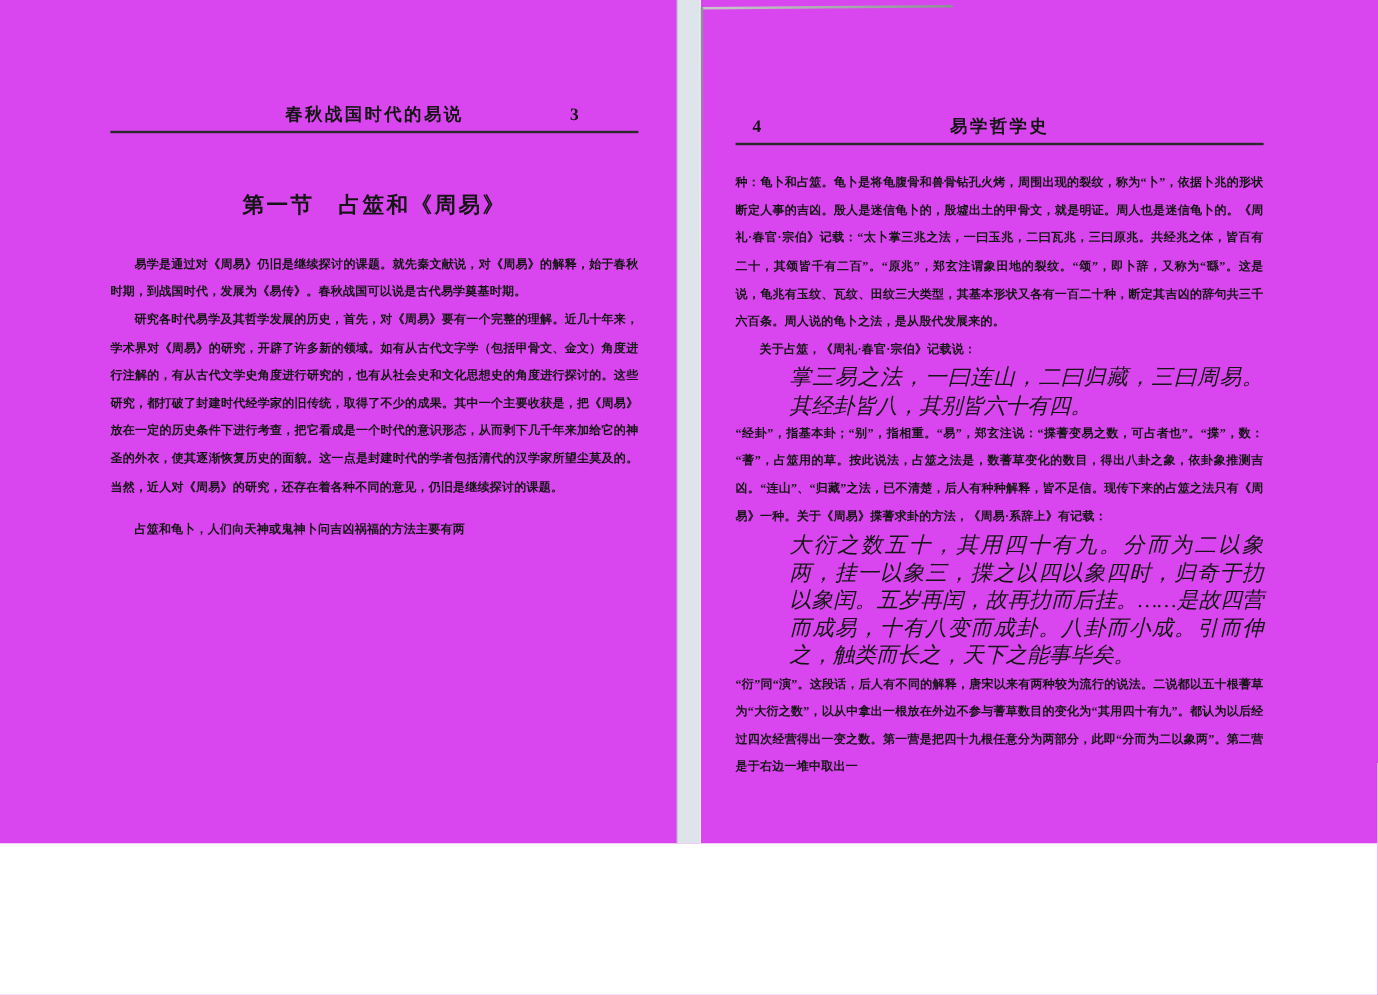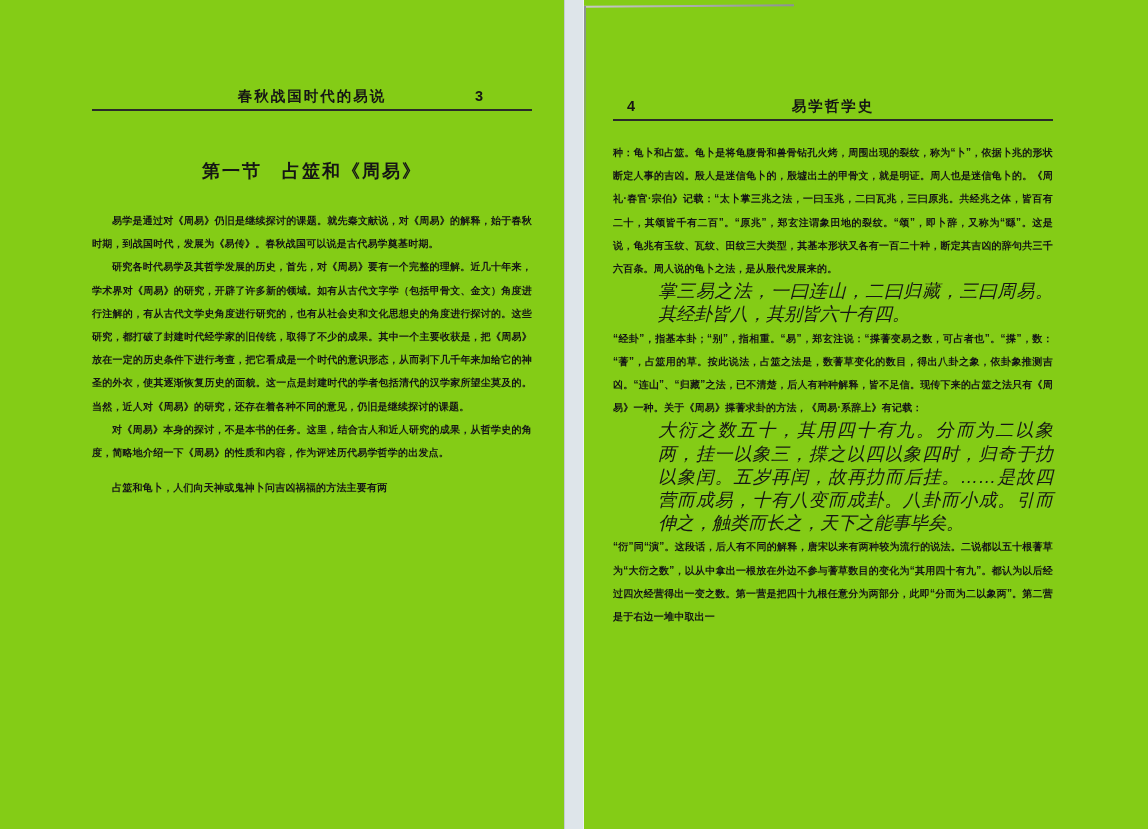--- a/index.html
+++ b/index.html
@@ -4,24 +4,24 @@
 <title>Book Scan</title>
 <style>
   html, body {
     margin: 0;
     padding: 0;
     background: #ffffff;
   }
   .canvas {
     position: relative;
     width: 1148px;
-    height: 829px;
-    background: #84cc16;
+    height: 703px;
+    background: #d946ef;
     overflow: hidden;
-    font-family: Liberation Sans, sans-serif;
+    font-family: Liberation Serif, serif;
     color: #151515;
   }
 
   
   .separator {
     position: absolute;
     left: 564px;
     top: 0;
     width: 18px;
     height: 829px;
@@ -135,36 +135,36 @@
     <header class="running-head">
       <span class="rh-title">春秋战国时代的易说</span>
       <span class="rh-page">3</span>
     </header>
     <div class="head-rule"></div>
 
     <h2 class="section-title">第一节　占筮和《周易》</h2>
 
     <p class="body indent first-body">易学是通过对《周易》仍旧是继续探讨的课题。就先秦文献说，对《周易》的解释，始于春秋时期，到战国时代，发展为《易传》。春秋战国可以说是古代易学奠基时期。</p>
     <p class="body indent">研究各时代易学及其哲学发展的历史，首先，对《周易》要有一个完整的理解。近几十年来，学术界对《周易》的研究，开辟了许多新的领域。如有从古代文字学（包括甲骨文、金文）角度进行注解的，有从古代文学史角度进行研究的，也有从社会史和文化思想史的角度进行探讨的。这些研究，都打破了封建时代经学家的旧传统，取得了不少的成果。其中一个主要收获是，把《周易》放在一定的历史条件下进行考查，把它看成是一个时代的意识形态，从而剥下几千年来加给它的神圣的外衣，使其逐渐恢复历史的面貌。这一点是封建时代的学者包括清代的汉学家所望尘莫及的。当然，近人对《周易》的研究，还存在着各种不同的意见，仍旧是继续探讨的课题。</p>
-    <p class="body indent">对《周易》本身的探讨，不是本书的任务。这里，结合古人和近人研究的成果，从哲学史的角度，简略地介绍一下《周易》的性质和内容，作为评述历代易学哲学的出发点。</p>
 
     <p class="body indent closing-body">占筮和龟卜，人们向天神或鬼神卜问吉凶祸福的方法主要有两</p>
   </section>
 
   <div class="separator"></div>
   <div class="scan-top-edge"></div>
   <div class="scan-left-edge"></div>
 
   <section class="page page-right" style="left:613px; top:96px;">
     <header class="running-head">
       <span class="rh-page">4</span>
       <span class="rh-title">易学哲学史</span>
     </header>
     <div class="head-rule"></div>
 
     <p class="body first-body">种：龟卜和占筮。龟卜是将龟腹骨和兽骨钻孔火烤，周围出现的裂纹，称为“卜”，依据卜兆的形状断定人事的吉凶。殷人是迷信龟卜的，殷墟出土的甲骨文，就是明证。周人也是迷信龟卜的。《周礼·春官·宗伯》记载：“太卜掌三兆之法，一曰玉兆，二曰瓦兆，三曰原兆。共经兆之体，皆百有二十，其颂皆千有二百”。“原兆”，郑玄注谓象田地的裂纹。“颂”，即卜辞，又称为“繇”。这是说，龟兆有玉纹、瓦纹、田纹三大类型，其基本形状又各有一百二十种，断定其吉凶的辞句共三千六百条。周人说的龟卜之法，是从殷代发展来的。</p>
+    <p class="body indent">关于占筮，《周礼·春官·宗伯》记载说：</p>
     <blockquote class="quote">掌三易之法，一曰连山，二曰归藏，三曰周易。其经卦皆八，其别皆六十有四。</blockquote>
     <p class="body">“经卦”，指基本卦；“别”，指相重。“易”，郑玄注说：“揲蓍变易之数，可占者也”。“揲”，数：“蓍”，占筮用的草。按此说法，占筮之法是，数蓍草变化的数目，得出八卦之象，依卦象推测吉凶。“连山”、“归藏”之法，已不清楚，后人有种种解释，皆不足信。现传下来的占筮之法只有《周易》一种。关于《周易》揲蓍求卦的方法，《周易·系辞上》有记载：</p>
     <blockquote class="quote">大衍之数五十，其用四十有九。分而为二以象两，挂一以象三，揲之以四以象四时，归奇于扐以象闰。五岁再闰，故再扐而后挂。……是故四营而成易，十有八变而成卦。八卦而小成。引而伸之，触类而长之，天下之能事毕矣。</blockquote>
     <p class="body">“衍”同“演”。这段话，后人有不同的解释，唐宋以来有两种较为流行的说法。二说都以五十根蓍草为“大衍之数”，以从中拿出一根放在外边不参与蓍草数目的变化为“其用四十有九”。都认为以后经过四次经营得出一变之数。第一营是把四十九根任意分为两部分，此即“分而为二以象两”。第二营是于右边一堆中取出一</p>
   </section>
 
 </div>
 
 </body></html>

